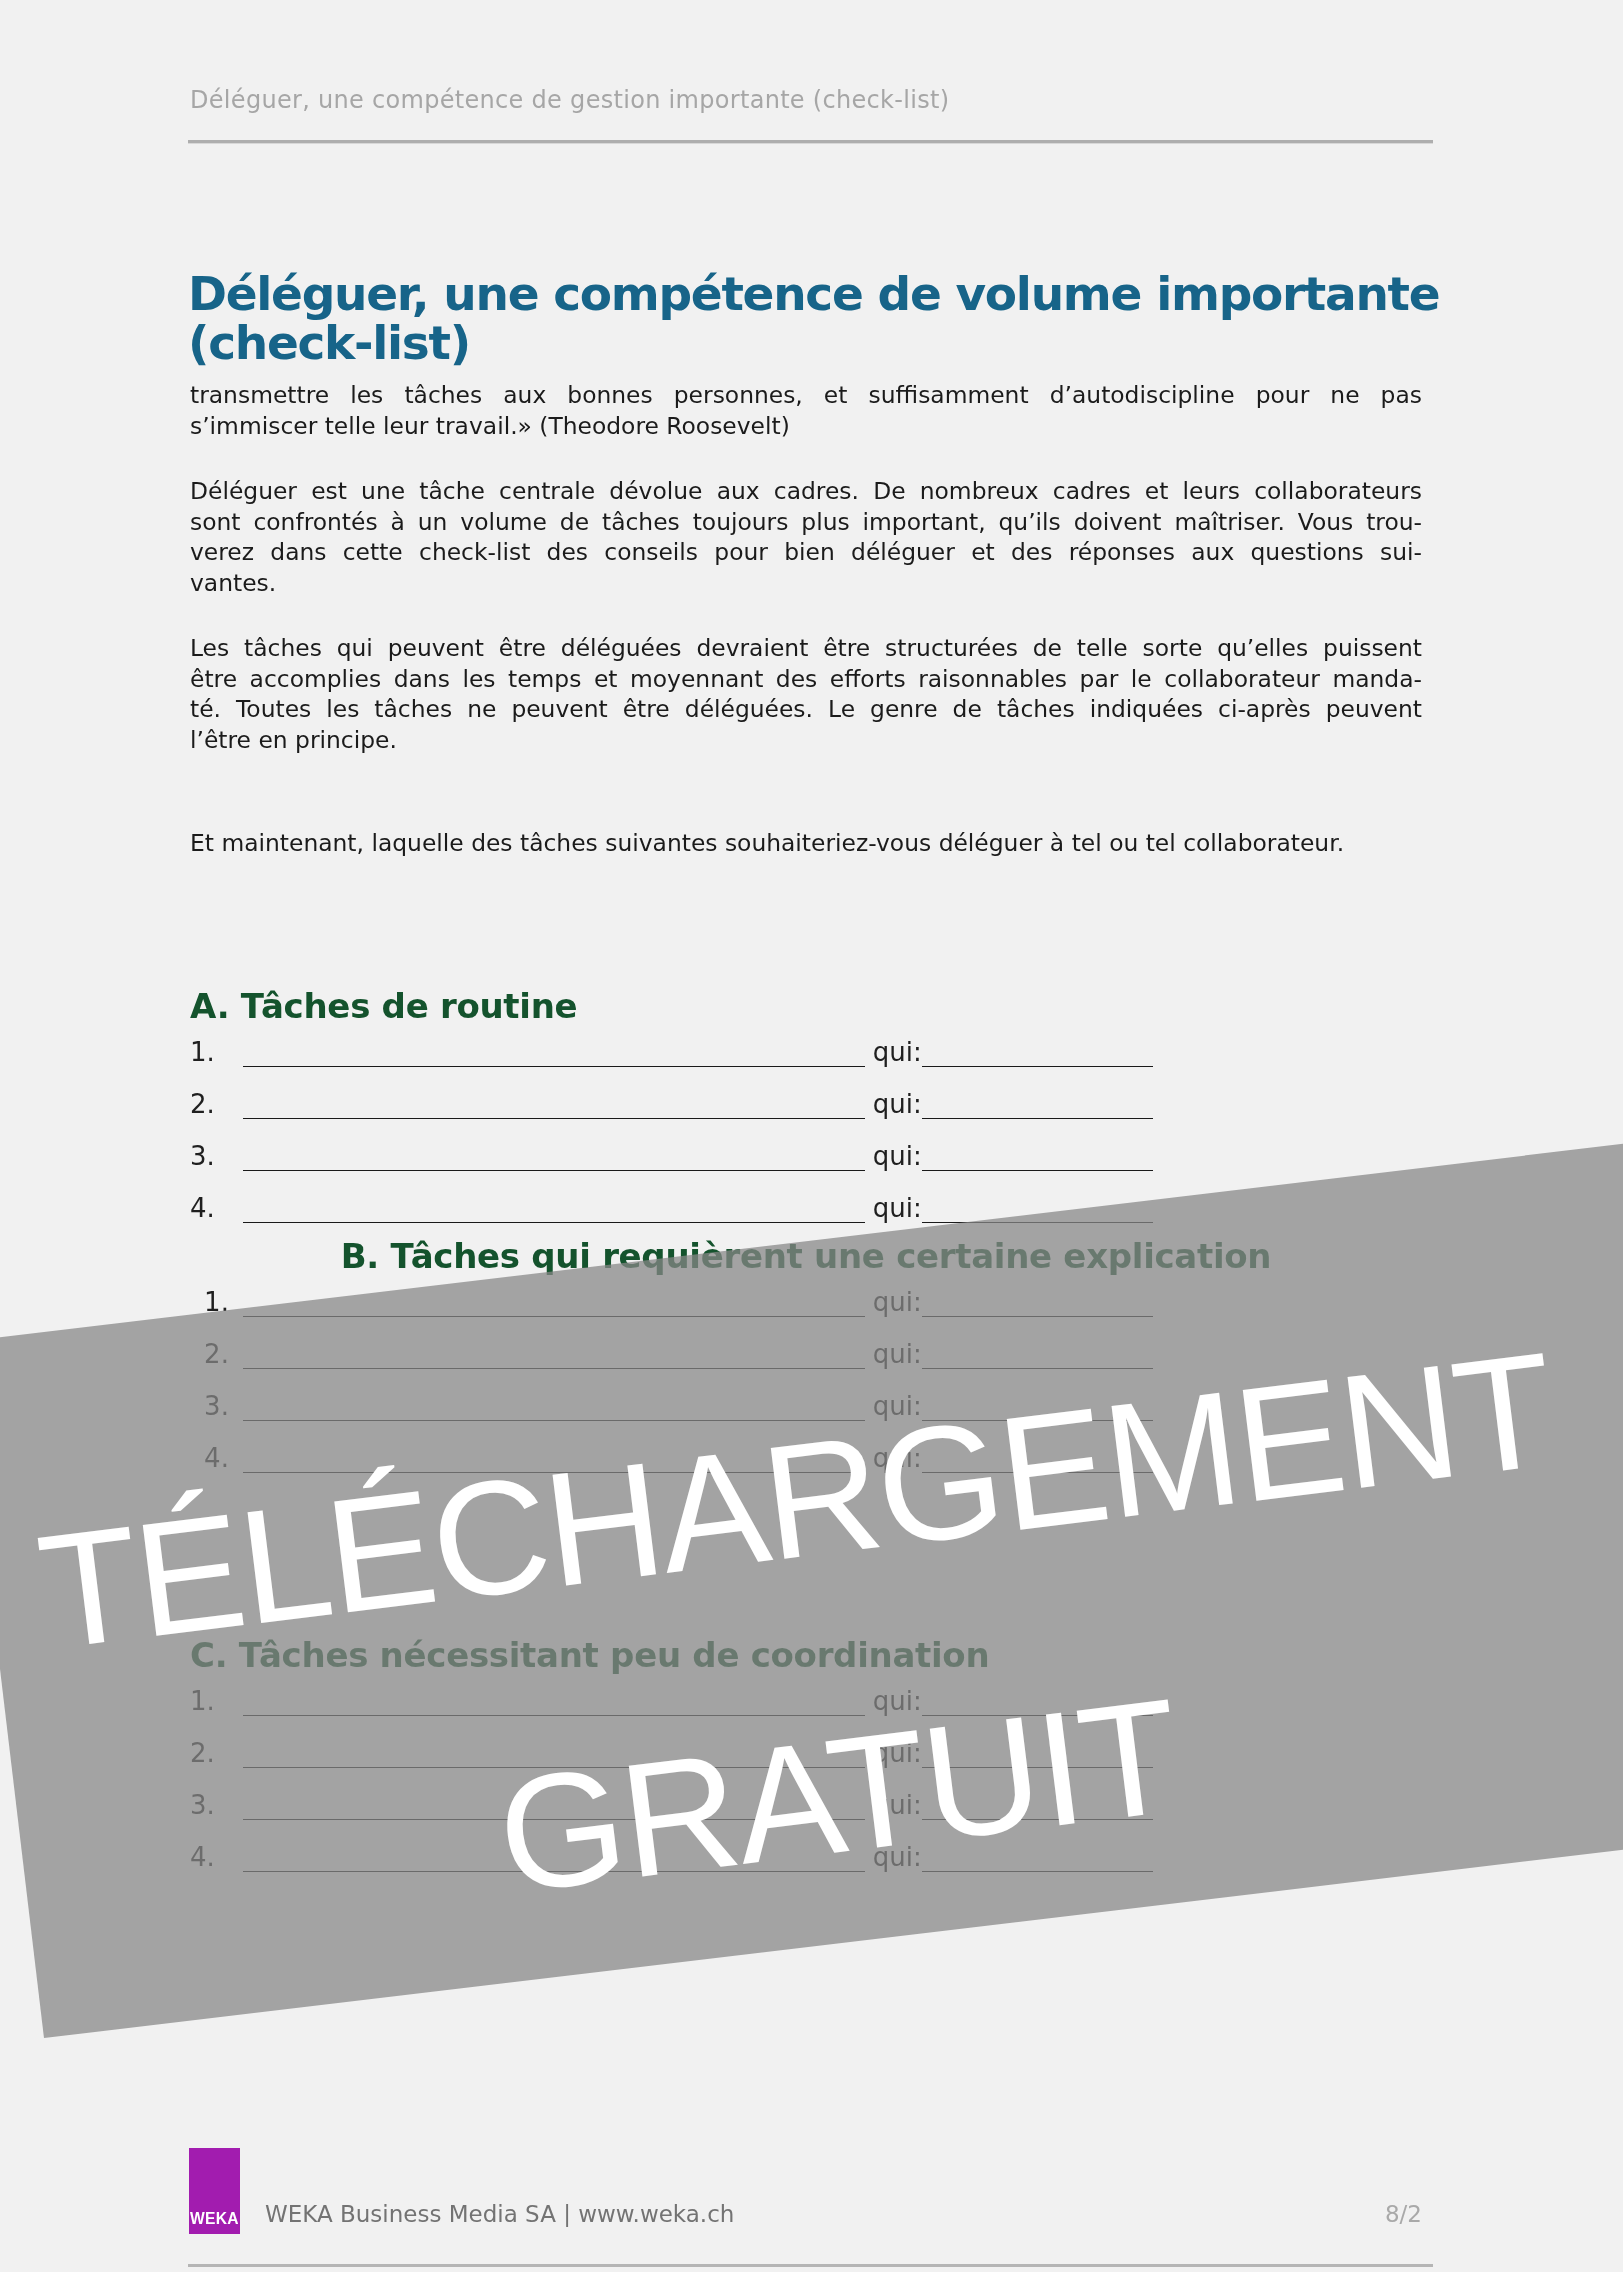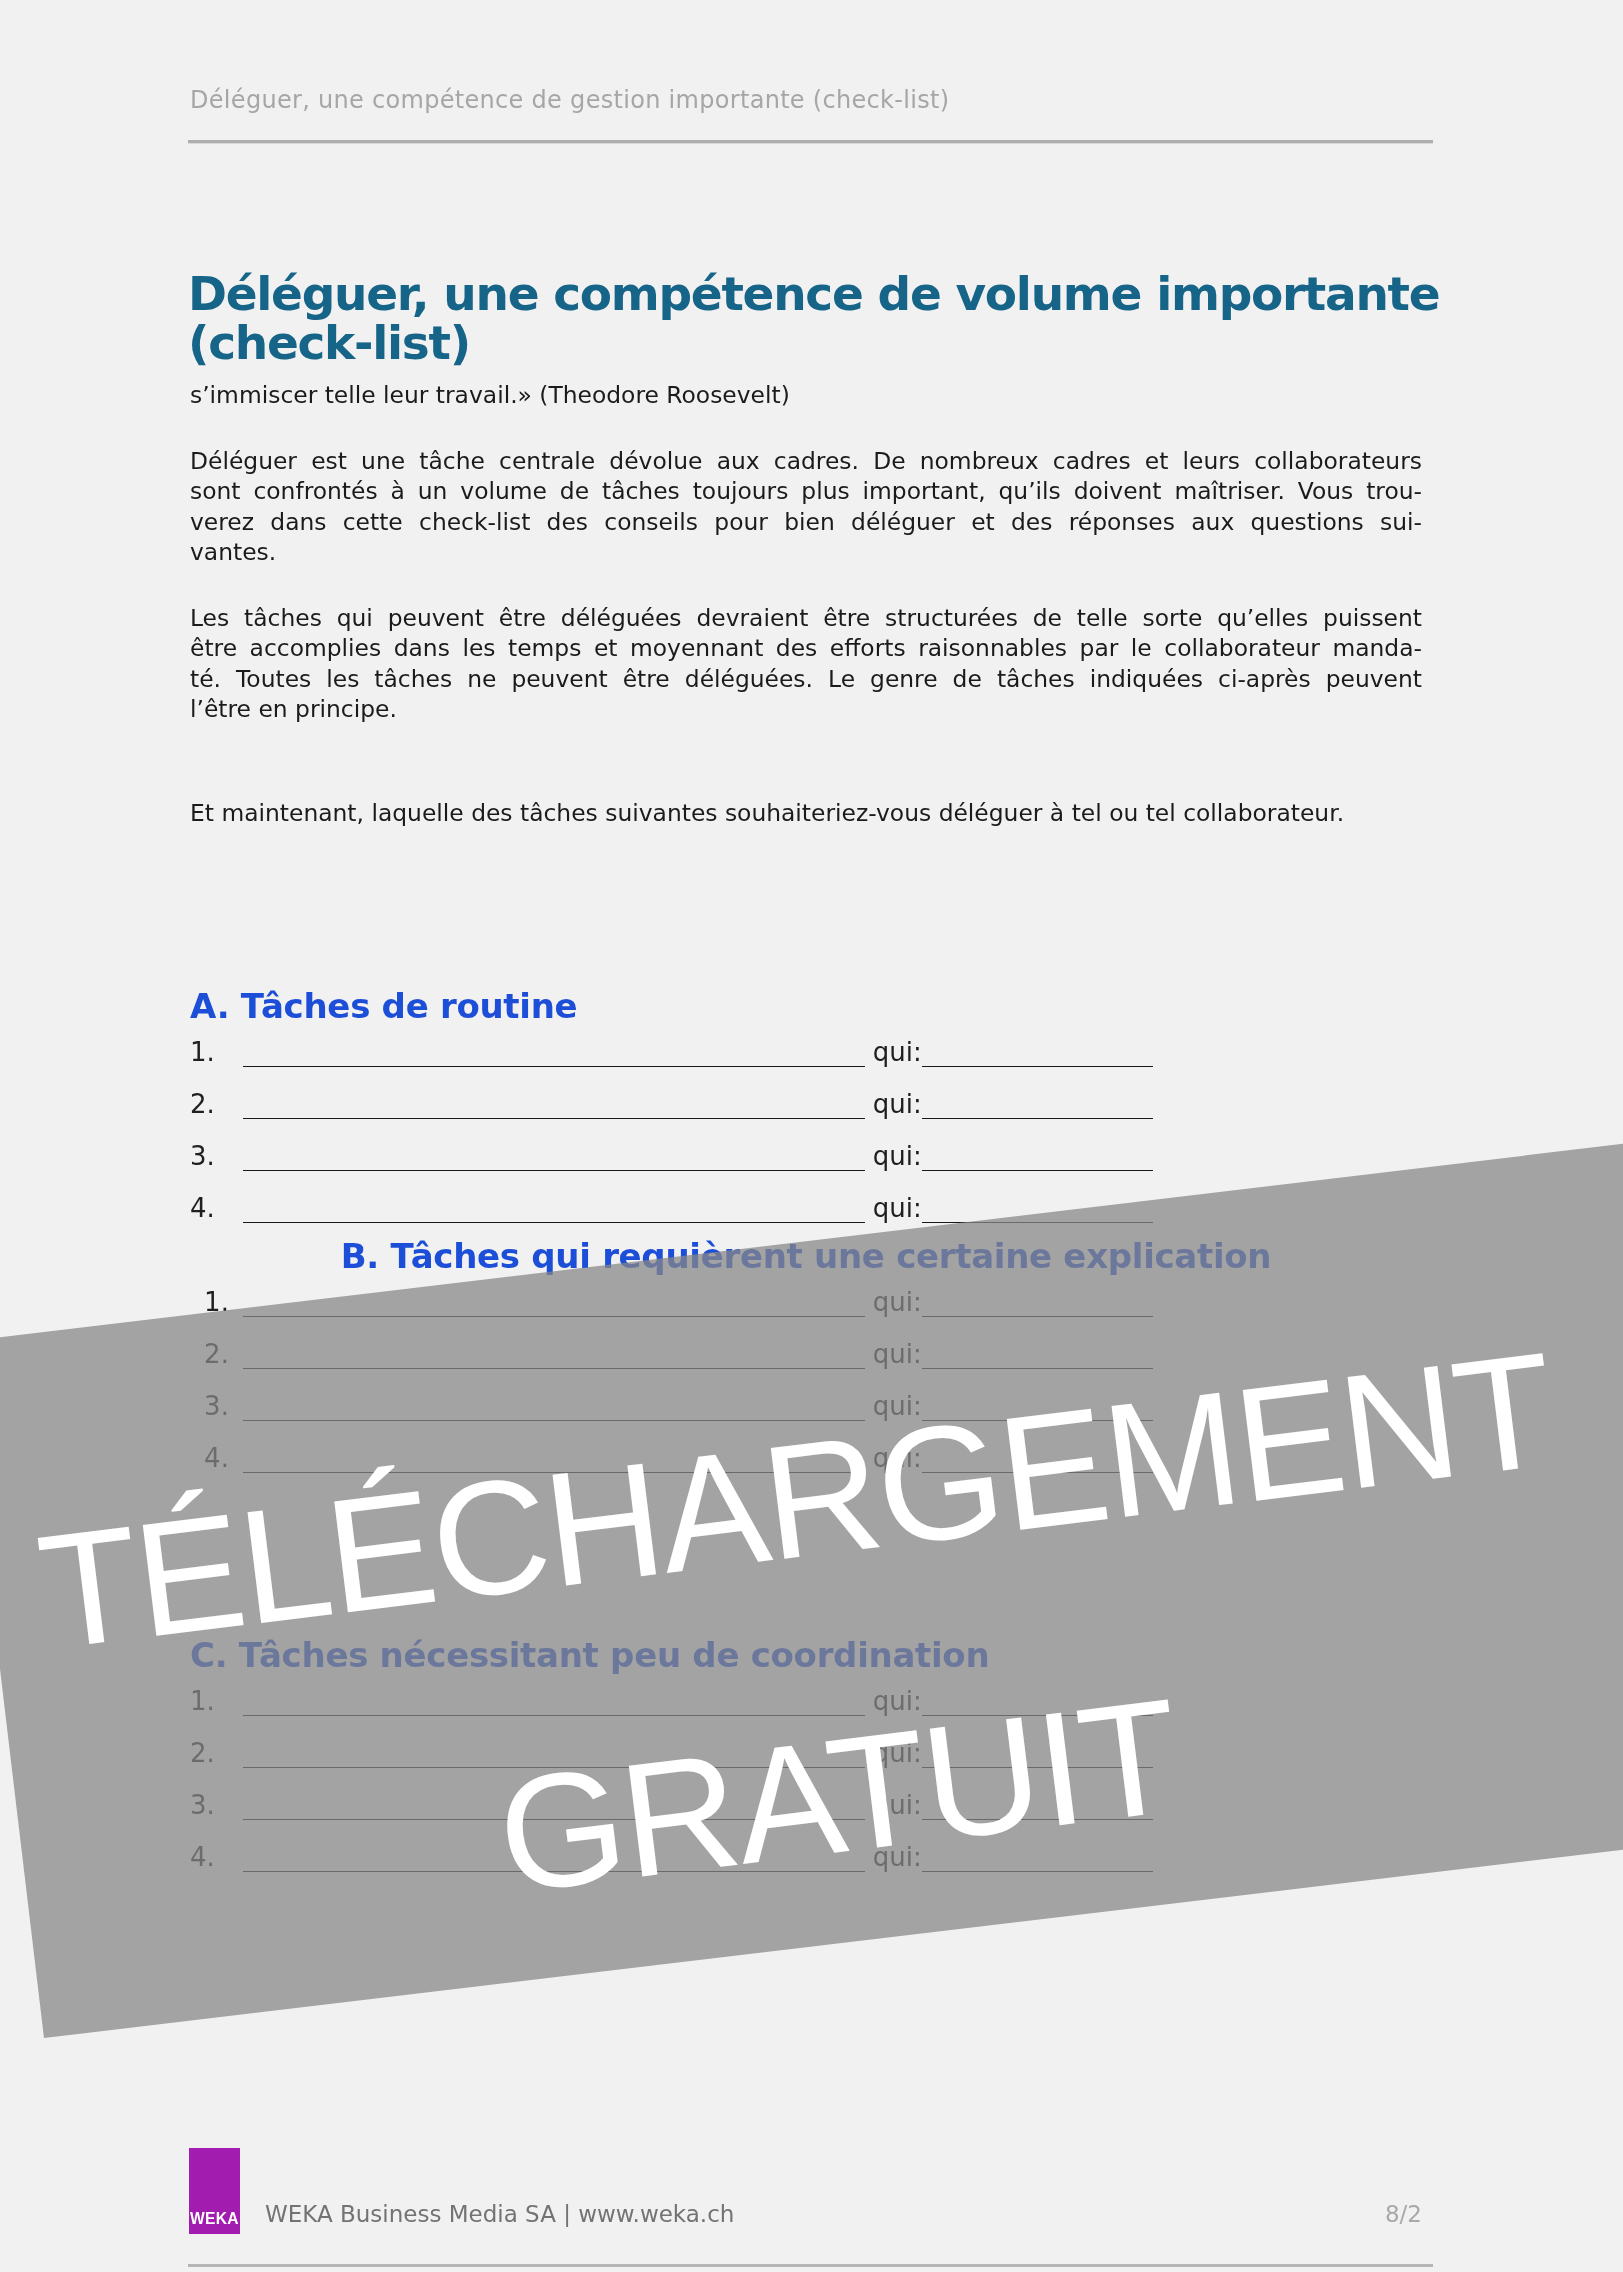--- a/index.html
+++ b/index.html
@@ -31,21 +31,21 @@
   .para{margin:0 0 35px 0;}
   .para.p4{margin-top:73px;}
   .jline{text-align:justify;text-align-last:justify;}
   .lline{text-align:left;}
   
   .section{position:absolute;left:190px;width:1232px;}
   .sec-a{top:986px;}
   .sec-b{top:1236px;text-align:center;}
   .sec-c{top:1635px;}
   .sec-heading{
-    font-size:34px;font-weight:bold;color:#1d4ed8;line-height:40px;
+    font-size:34px;font-weight:bold;color:#14532d;line-height:40px;
     letter-spacing:-0.3px;white-space:nowrap;
   }
   .rows{position:absolute;left:0;top:29px;width:1232px;}
   .row{
     height:52px;display:flex;align-items:flex-end;
     font-size:26px;color:#1f1f1f;
   }
   .row .num{width:53px;flex:0 0 53px;line-height:28.6px;}
   .row .fill-main{
     width:622px;flex:0 0 622px;height:100%;
@@ -100,20 +100,21 @@
 <div class="header-text">Déléguer, une compétence de gestion importante (check-list)</div>
 <div class="header-rule"></div>
 
 <h1 class="doc-title">
   <span>Déléguer, une compétence de volume importante</span><br>
   <span>(check-list)</span>
 </h1>
 
 <div class="body-copy">
   <div class="para">
+    <div class="jline">transmettre les tâches aux bonnes personnes, et suffisamment d’autodiscipline pour ne pas</div>
     <div class="lline">s’immiscer telle leur travail.» (Theodore Roosevelt)</div>
   </div>
   <div class="para">
     <div class="jline">Déléguer est une tâche centrale dévolue aux cadres. De nombreux cadres et leurs collaborateurs</div>
     <div class="jline">sont confrontés à un volume de tâches toujours plus important, qu’ils doivent maîtriser. Vous trou-</div>
     <div class="jline">verez dans cette check-list des conseils pour bien déléguer et des réponses aux questions sui-</div>
     <div class="lline">vantes.</div>
   </div>
   <div class="para">
     <div class="jline">Les tâches qui peuvent être déléguées devraient être structurées de telle sorte qu’elles puissent</div>

